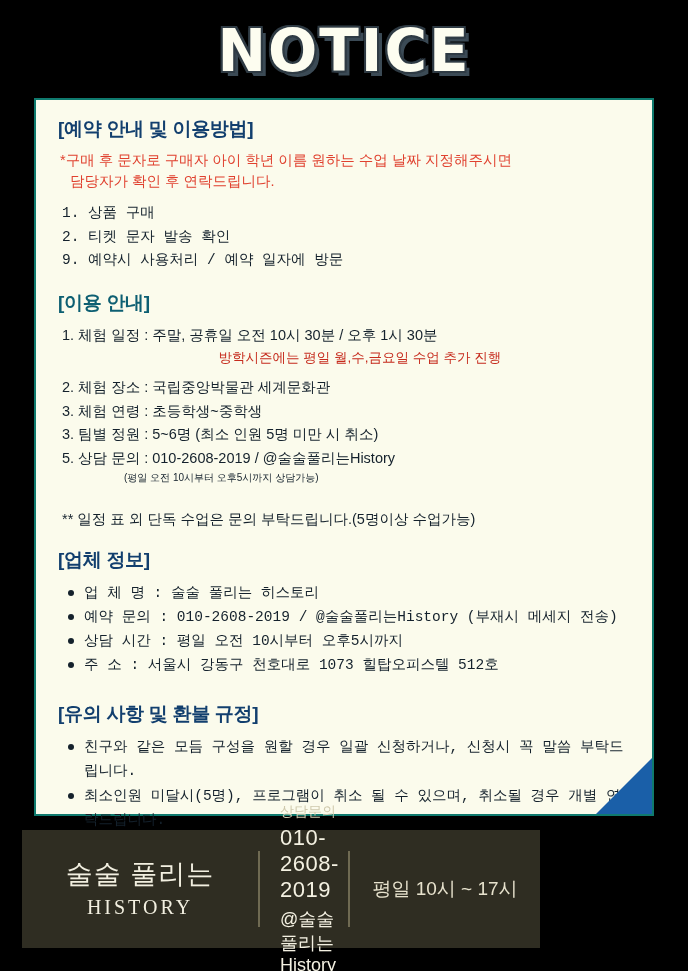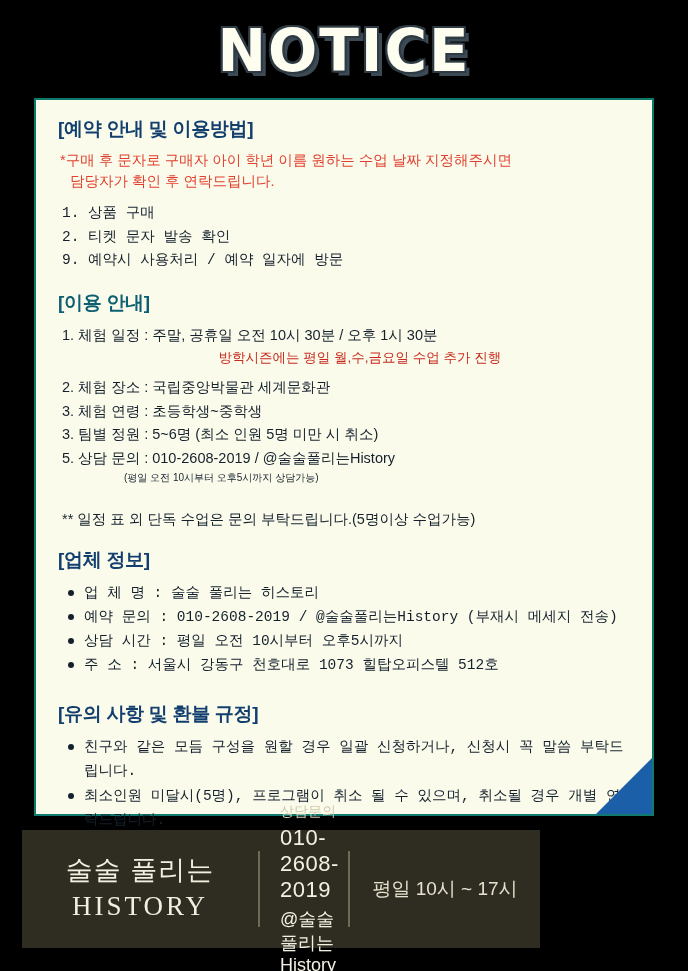--- a/index.html
+++ b/index.html
@@ -127,21 +127,21 @@
     line-height: 1.1;
   }
   .brand .b1 {
     font-size: 27px;
     letter-spacing: 1px;
     display: block;
     margin-bottom: 6px;
   }
   .brand .b2 {
     font-family: "Liberation Serif", serif;
-    font-size: 27px;
+    font-size: 20px;
     letter-spacing: 3px;
     display: block;
   }
   .divider {
     width: 2px; height: 76px;
     background: #6f6a52;
   }
   .contact {
     padding-left: 20px;
     color: #e7e2cd;

